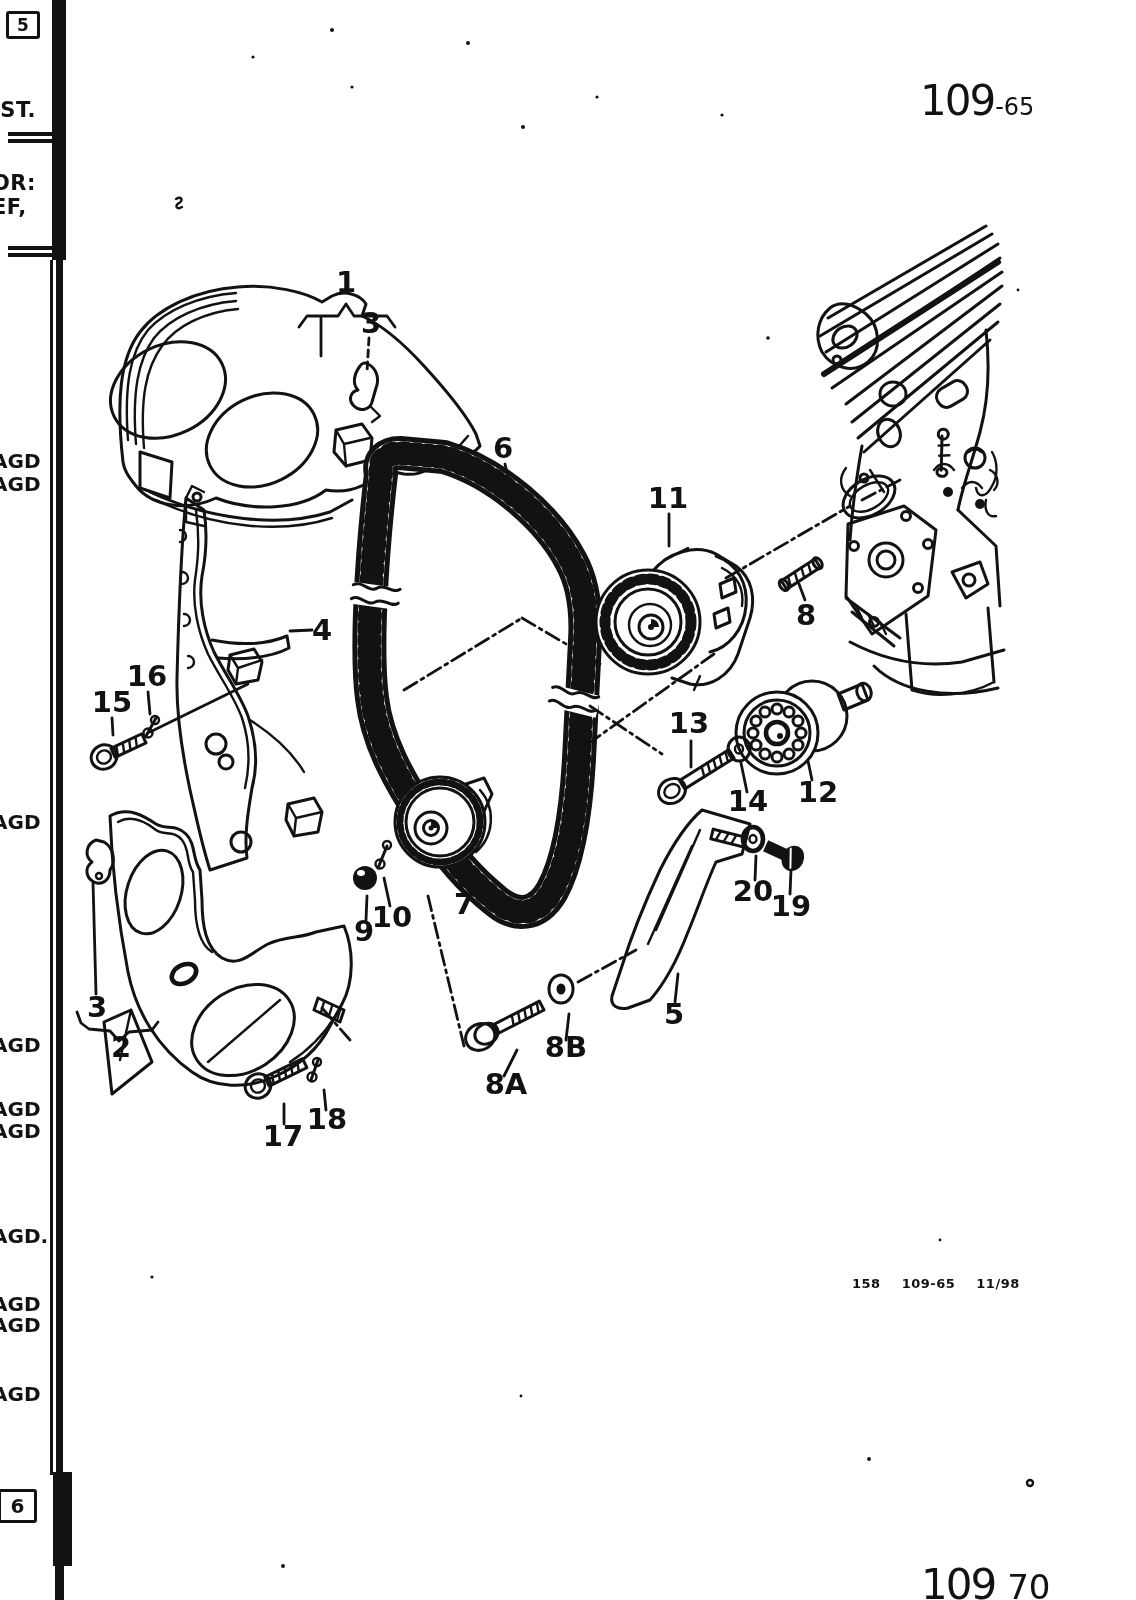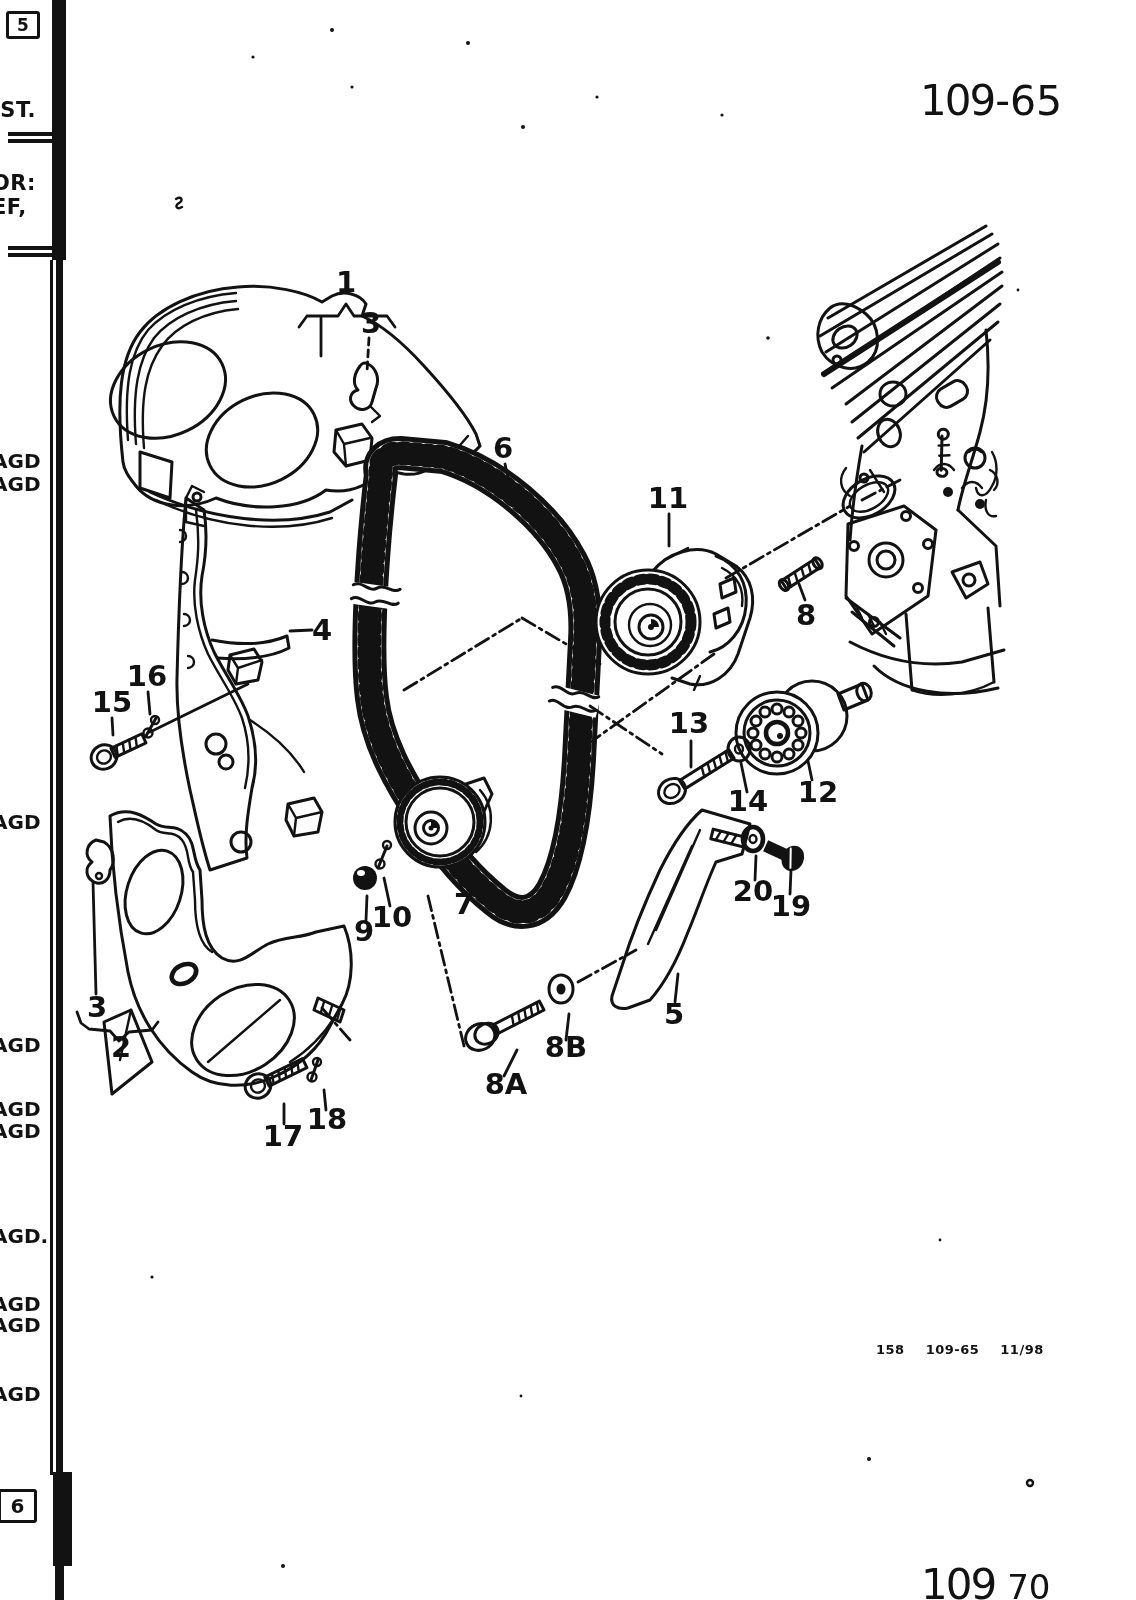--- a/index.html
+++ b/index.html
@@ -23,21 +23,21 @@
   }
   .agd{
     position:absolute; left:-8px; font-weight:700; font-size:20px;
     letter-spacing:0px; white-space:nowrap;
   }
   
   .pagenum{
     position:absolute; display:flex; align-items:baseline; white-space:nowrap;
   }
   .pagenum .big{font-size:42px; letter-spacing:-2px; line-height:1;}
-  .pagenum .small{font-size:41px; letter-spacing:0px; line-height:1; margin-left:1px;}
+  .pagenum .small{font-size:24px; letter-spacing:0px; line-height:1; margin-left:1px;}
   #pagenum-bottom .small{font-size:34px; margin-left:12px;}
   .footer{
     position:absolute; font-size:13px; font-weight:700; letter-spacing:0.5px;
     white-space:nowrap;
   }
   .footer span{margin-right:16px;}
   
   #diagram{position:absolute; left:0; top:0;}
   #diagram path,#diagram circle,#diagram ellipse,#diagram rect,#diagram line{
     stroke:var(--ink); stroke-width:3; fill:none;
@@ -447,21 +447,21 @@
   <div class="agd" style="top:1224px;">AGD.</div>
   <div class="agd" style="top:1292px;">AGD</div>
   <div class="agd" style="top:1313px;">AGD</div>
   <div class="agd" style="top:1382px;">AGD</div>
 
   <div class="pagenum" id="pagenum-top" style="left:920px;top:80px;">
     <span class="big">109</span>
     <span class="small">-65</span>
   </div>
 
-  <div class="footer" style="left:852px;top:1342px;margin-left:24px;">
+  <div class="footer" style="left:852px;top:1276px;">
     <span>158</span>
     <span>109-65</span>
     <span>11/98</span>
   </div>
 
   <div class="pagenum" id="pagenum-bottom" style="left:921px;top:1564px;">
     <span class="big">109</span>
     <span class="small">70</span>
   </div>
 

